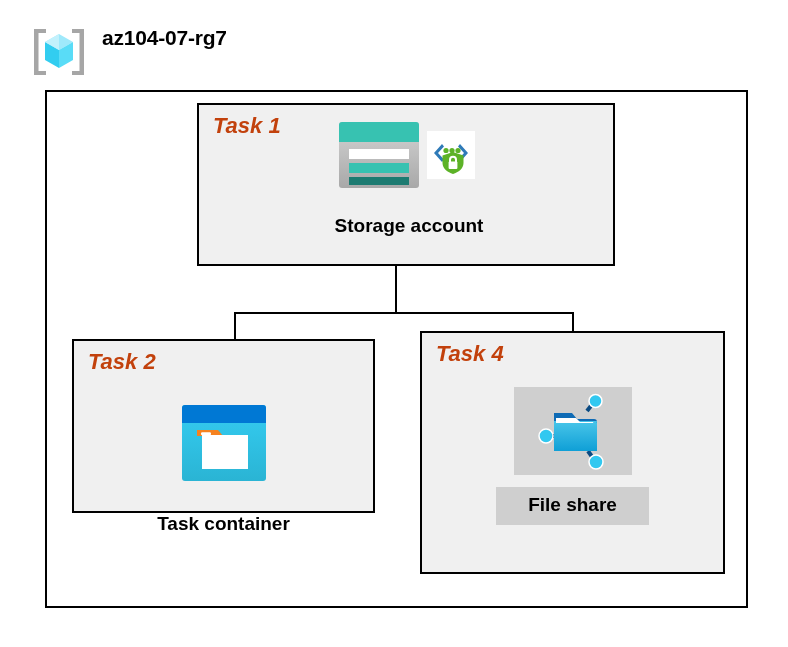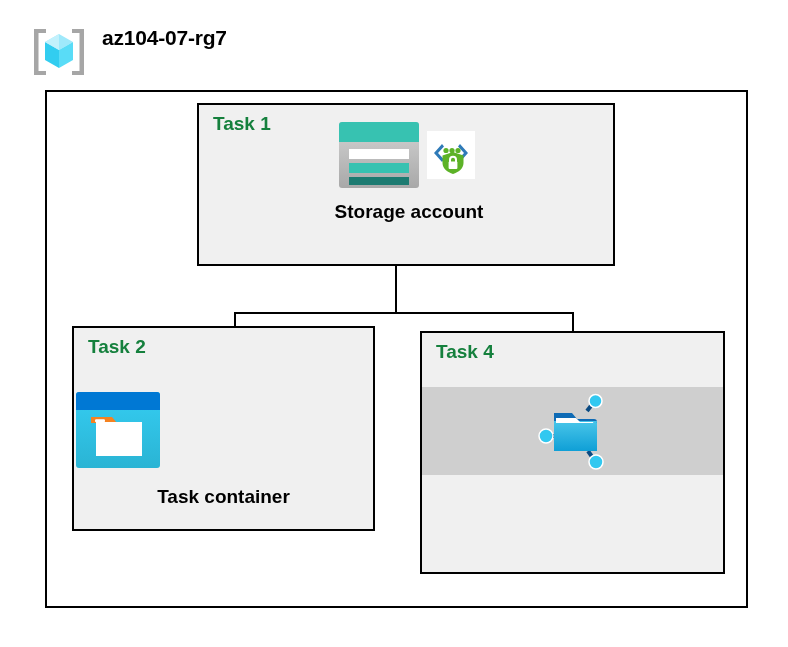--- a/index.html
+++ b/index.html
@@ -56,38 +56,41 @@
   }
 
   
   .panel {
     position: absolute;
     background: #f0f0f0;
     border: 2px solid #000000;
     box-sizing: border-box;
   }
   .panel-task1 { left: 197px; top: 103px;  width: 418px; height: 163px; }
-  .panel-task2 { left: 72px;  top: 326px;  width: 303px; height: 205px; }
+  .panel-task2 { left: 72px;  top: 339px;  width: 303px; height: 174px; }
   .panel-task3 { left: 420px; top: 331px;  width: 305px; height: 243px; }
 
   .task-label {
     position: absolute;
     left: 14px;
     top: 8px;
-    font-size: 19px;
+    font-size: 22px;
     font-weight: bold;
-    color: #15803d;
+    color: #c2410c;
     white-space: nowrap;
+    font-style: italic;
   }
 
   
   .node {
     position: absolute;
     display: flex;
     flex-direction: column;
+    align-items: center;
+    gap: 14px;
   }
   .node-caption {
     font-size: 19px;
     font-weight: bold;
     color: #000000;
     white-space: nowrap;
     text-align: center;
   }
 
   
@@ -263,16 +266,19 @@
             <path d="M22 30 H65 l-4 30 H22 Z" fill="url(#fsFolder)"></path>
             <path d="M24 27 H44 l4 4 H61 l1 3 H24 Z" fill="#ffffff"></path>
             <rect x="22" y="32" width="43" height="28" fill="url(#fsFolder)"></rect>
 
             <circle cx="63.5" cy="10" r="6.5" fill="#32c8f0" stroke="#ffffff" stroke-width="1.5"></circle>
             <circle cx="14" cy="45" r="7" fill="#32c8f0" stroke="#ffffff" stroke-width="1.5"></circle>
             <circle cx="64" cy="71" r="7" fill="#32c8f0" stroke="#ffffff" stroke-width="1.5"></circle>
           </svg>
         </span>
       </div>
+      <div class="fs-label-plate">
+        <div class="node-caption">File share</div>
+      </div>
     </div>
   </div>
 
 </div>
 
 </body></html>

